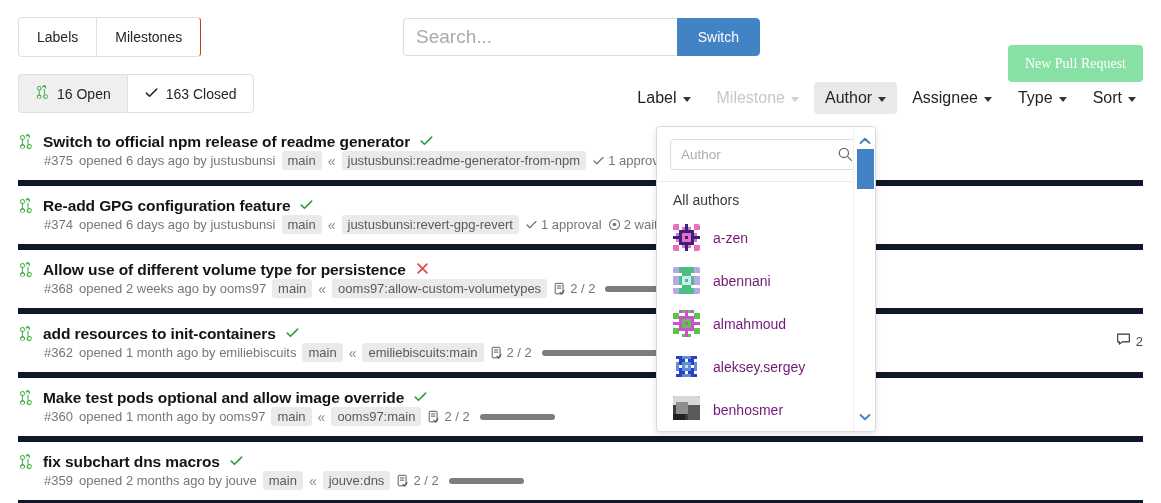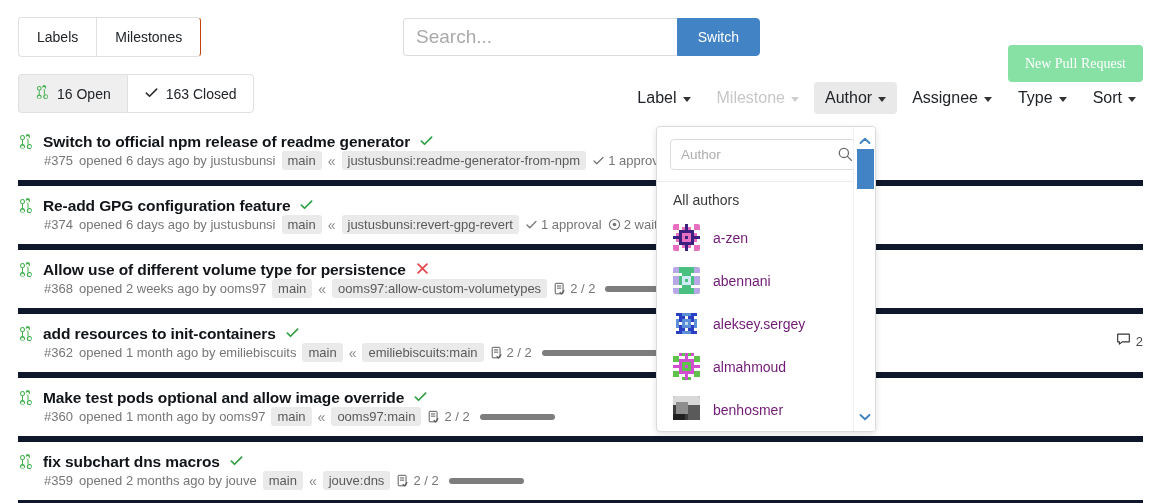--- a/index.html
+++ b/index.html
@@ -635,20 +635,50 @@
         <g fill="#49c07f">
             <rect x="4" y="4" width="1" height="1"></rect>
           </g>
       </svg>
       <span>abennani</span>
     </div>
 
     <div class="panel-item">
       <svg class="ava" viewBox="0 0 9 9" shape-rendering="crispEdges">
         <rect width="9" height="9" fill="#fff"></rect>
+        <g fill="#5fc24a">
+            <rect x="0" y="1" width="2" height="2"></rect>
+            <rect x="7" y="1" width="2" height="2"></rect>
+            <rect x="0" y="6" width="2" height="2"></rect>
+            <rect x="7" y="6" width="2" height="2"></rect>
+            <rect x="3" y="0" width="3" height="1"></rect>
+            <rect x="3" y="8" width="3" height="1"></rect>
+          </g>
+        <g fill="#d04fd0">
+            <rect x="2" y="2" width="5" height="5"></rect>
+            <rect x="4" y="0" width="1" height="2"></rect>
+            <rect x="4" y="7" width="1" height="2"></rect>
+            <rect x="0" y="4" width="2" height="1"></rect>
+            <rect x="7" y="4" width="2" height="1"></rect>
+            <rect x="2" y="0" width="1" height="1"></rect>
+            <rect x="6" y="0" width="1" height="1"></rect>
+          </g>
+        <g fill="#5fc24a">
+            <rect x="3" y="3" width="3" height="3"></rect>
+          </g>
+        <g fill="#d04fd0">
+            <rect x="4" y="4" width="1" height="1"></rect>
+          </g>
+      </svg>
+      <span>almahmoud</span>
+    </div>
+
+    <div class="panel-item">
+      <svg class="ava" viewBox="0 0 9 9" shape-rendering="crispEdges">
+        <rect width="9" height="9" fill="#fff"></rect>
         <g fill="#2a3fc4">
             <rect x="1" y="1" width="2" height="1"></rect>
             <rect x="6" y="1" width="2" height="1"></rect>
             <rect x="1" y="7" width="2" height="1"></rect>
             <rect x="6" y="7" width="2" height="1"></rect>
             <rect x="2" y="2" width="2" height="2"></rect>
             <rect x="5" y="2" width="2" height="2"></rect>
             <rect x="2" y="5" width="2" height="2"></rect>
             <rect x="5" y="5" width="2" height="2"></rect>
           </g>
@@ -661,50 +691,20 @@
           </g>
         <g fill="#c3dcf2">
             <rect x="4" y="4" width="1" height="1"></rect>
           </g>
       </svg>
       <span>aleksey.sergey</span>
     </div>
 
     <div class="panel-item">
       <svg class="ava" viewBox="0 0 9 9" shape-rendering="crispEdges">
-        <rect width="9" height="9" fill="#fff"></rect>
-        <g fill="#5fc24a">
-            <rect x="0" y="1" width="2" height="2"></rect>
-            <rect x="7" y="1" width="2" height="2"></rect>
-            <rect x="0" y="6" width="2" height="2"></rect>
-            <rect x="7" y="6" width="2" height="2"></rect>
-            <rect x="3" y="0" width="3" height="1"></rect>
-            <rect x="3" y="8" width="3" height="1"></rect>
-          </g>
-        <g fill="#d04fd0">
-            <rect x="2" y="2" width="5" height="5"></rect>
-            <rect x="4" y="0" width="1" height="2"></rect>
-            <rect x="4" y="7" width="1" height="2"></rect>
-            <rect x="0" y="4" width="2" height="1"></rect>
-            <rect x="7" y="4" width="2" height="1"></rect>
-            <rect x="2" y="0" width="1" height="1"></rect>
-            <rect x="6" y="0" width="1" height="1"></rect>
-          </g>
-        <g fill="#5fc24a">
-            <rect x="3" y="3" width="3" height="3"></rect>
-          </g>
-        <g fill="#d04fd0">
-            <rect x="4" y="4" width="1" height="1"></rect>
-          </g>
-      </svg>
-      <span>almahmoud</span>
-    </div>
-
-    <div class="panel-item">
-      <svg class="ava" viewBox="0 0 9 9" shape-rendering="crispEdges">
         <rect width="9" height="9" fill="#3b3b3b"></rect>
         <rect x="0" y="0" width="9" height="3" fill="#d8d8d8"></rect>
         <rect x="1" y="2" width="4" height="4" fill="#8e8e8e"></rect>
         <rect x="5" y="3" width="4" height="6" fill="#5a5a5a"></rect>
         <rect x="0" y="6" width="4" height="3" fill="#202020"></rect>
       </svg>
       <span>benhosmer</span>
     </div>
   </div>
 

